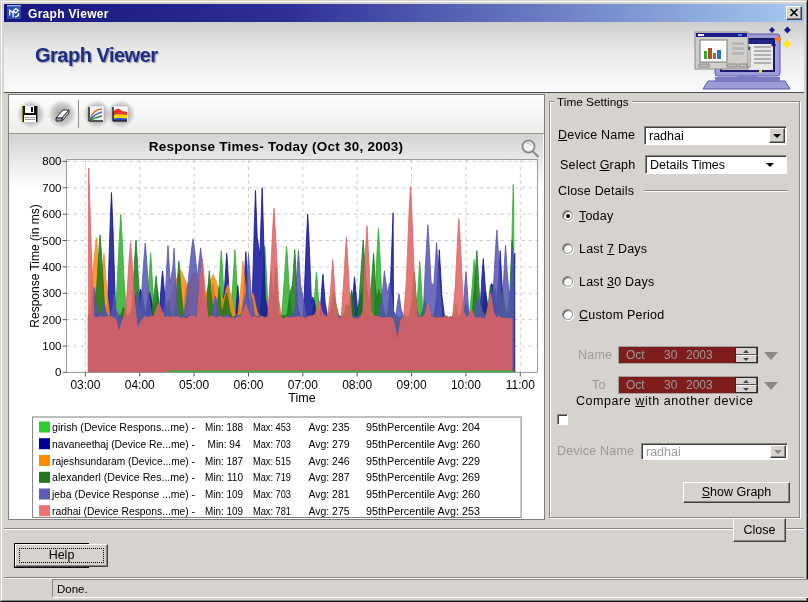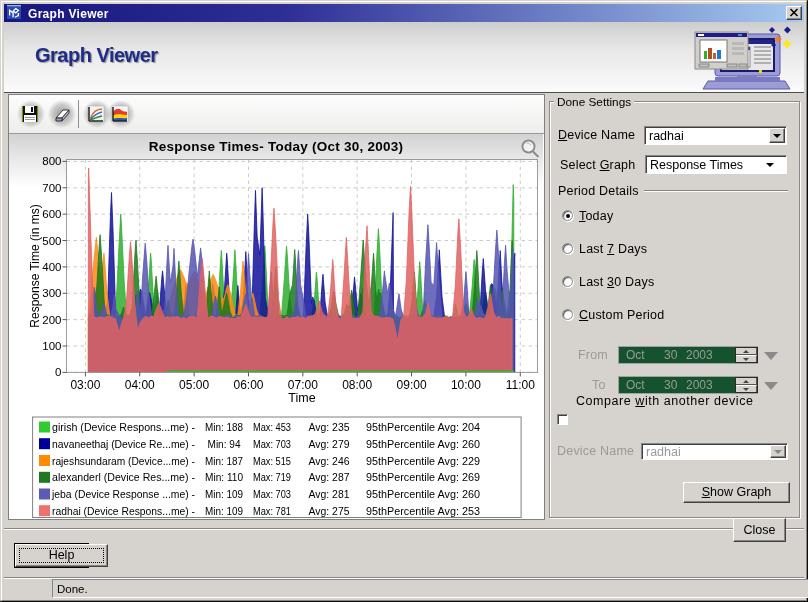--- a/index.html
+++ b/index.html
@@ -60,21 +60,21 @@
 
 .radio { position:absolute; width:11px; height:11px; border-radius:50%; background:#fff;
   border:1px solid #868686; box-shadow:inset 1px 1px 1px rgba(64,64,64,0.9), 1px 1px 0 #fff; }
 .radio .dot { position:absolute; left:3px; top:3px; width:4px; height:4px; border-radius:50%; background:#000; }
 
 .check { position:absolute; width:11px; height:11px; background:#fff;
   border-top:1px solid #868686; border-left:1px solid #868686;
   border-bottom:1px solid #fff; border-right:1px solid #fff;
   box-shadow:inset 1px 1px 0 #404040; }
 
-.dfield { position:absolute; background:#14532d; border:1px solid #a0a0a0; }
+.dfield { position:absolute; background:#7f1d1d; border:1px solid #a0a0a0; }
 .dfield span { position:absolute; top:1px; font-size:12px; color:#9a9a9a; }
 
 .btn { position:absolute; background:#d6d3ce; font-size:12.5px; color:#000; text-align:center;
   border-top:1px solid #fff; border-left:1px solid #fff;
   border-right:1px solid #404040; border-bottom:1px solid #404040;
   box-shadow:inset -1px -1px 0 #868686, inset 1px 1px 0 #d6d3ce; }
 
 #botsep1 { left:4px; top:528px; width:800px; height:1px; background:#868686; }
 #botsep2 { left:4px; top:529px; width:800px; height:1px; background:#ffffff; }
 
@@ -322,52 +322,52 @@
 <rect x="30" y="371.2" width="11" height="11" fill="#f07070"></rect>
 <text x="43" y="380.8" font-size="11" textLength="143" lengthAdjust="spacingAndGlyphs" fill="#000">radhai (Device Respons...me) -</text>
 <text x="196.0" y="380.8" font-size="11" textLength="38" lengthAdjust="spacingAndGlyphs" fill="#000">Min: 109</text>
 <text x="244" y="380.8" font-size="11" textLength="38" lengthAdjust="spacingAndGlyphs" fill="#000">Max: 781</text>
 <text x="299.5" y="380.8" font-size="11" textLength="41" lengthAdjust="spacingAndGlyphs" fill="#000">Avg: 275</text>
 <text x="357" y="380.8" font-size="11" textLength="114" lengthAdjust="spacingAndGlyphs" fill="#000">95thPercentile Avg: 253</text>
     </g>
   </svg>
 
 <div class="abs" id="gbox"></div>
-<div class="abs grouplabel" id="gboxlabel">Done Settings</div>
+<div class="abs grouplabel" id="gboxlabel">Time Settings</div>
 
 <label class="fl abs" style="left:558px;top:128px"><u>D</u>evice Name</label>
 <div class="combo" style="left:644px;top:126px;width:143px;height:19px">
   <span class="txt">radhai</span>
   <div class="cbtn" style="right:1px;top:1px;width:16px;height:15px">
       <div class="arr" style="left:3px;top:5px"></div>
     </div>
 </div>
 
 <label class="fl abs" style="left:560px;top:158px">Select <u>G</u>raph</label>
 <div class="combo" style="left:645px;top:155px;width:142px;height:19px">
-  <span class="txt">Response Times</span>
+  <span class="txt">Details Times</span>
   <div class="arr" style="right:12px;top:7px"></div>
 </div>
 
-<label class="fl abs" style="left:558px;top:184px">Period Details</label>
+<label class="fl abs" style="left:558px;top:184px">Close Details</label>
 <div class="abs" style="left:644px;top:190px;width:144px;height:1px;background:#848484"></div>
 <div class="abs" style="left:644px;top:191px;width:144px;height:1px;background:#fdfdfd"></div>
 
 <div class="radio" style="left:562px;top:210px">
     <div class="dot"></div>
   </div>
 <label class="fl abs" style="left:579px;top:209px"><u>T</u>oday</label>
 <div class="radio" style="left:562px;top:243px"></div>
 <label class="fl abs" style="left:579px;top:242px">Last <u>7</u> Days</label>
 <div class="radio" style="left:562px;top:276px"></div>
 <label class="fl abs" style="left:579px;top:275px">Last <u>3</u>0 Days</label>
 <div class="radio" style="left:562px;top:309px"></div>
 <label class="fl abs" style="left:579px;top:308px"><u>C</u>ustom Period</label>
 
-<label class="fl abs disabled" style="left:578px;top:348px">From</label>
+<label class="fl abs disabled" style="left:578px;top:348px">Name</label>
 <div class="dfield" style="left:618px;top:346px;width:140px;height:18px">
   <span style="left:7px">Oct</span>
     <span style="left:45px">30</span>
     <span style="left:67px">2003</span>
 </div>
 <div class="abs" style="left:735px;top:347px;width:23px;height:16px;border:1px solid #2a2a2a;background:#d6d3ce">
 <div class="abs" style="left:0;top:0;width:21px;height:7px;border-right:1px solid #555;border-bottom:1px solid #555;background:#d6d3ce">
       <div class="arr" style="left:7px;top:2px;border-left-width:3px;border-right-width:3px;border-top:none;border-bottom:3px solid #444"></div>
     </div>
 <div class="abs" style="left:0;top:7px;width:21px;height:7px;border-right:1px solid #555;border-top:1px solid #fff;background:#d6d3ce">

